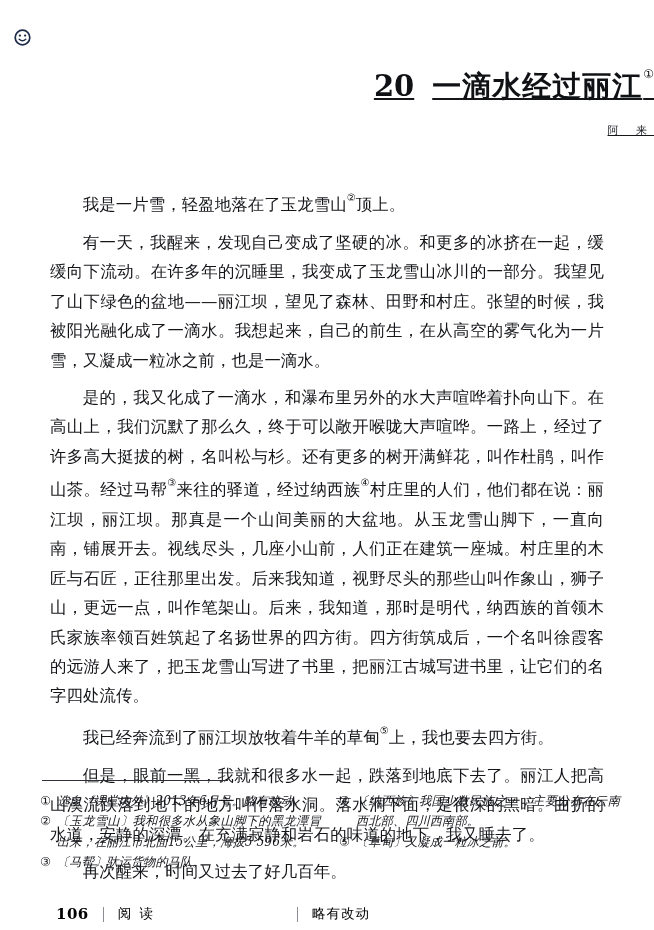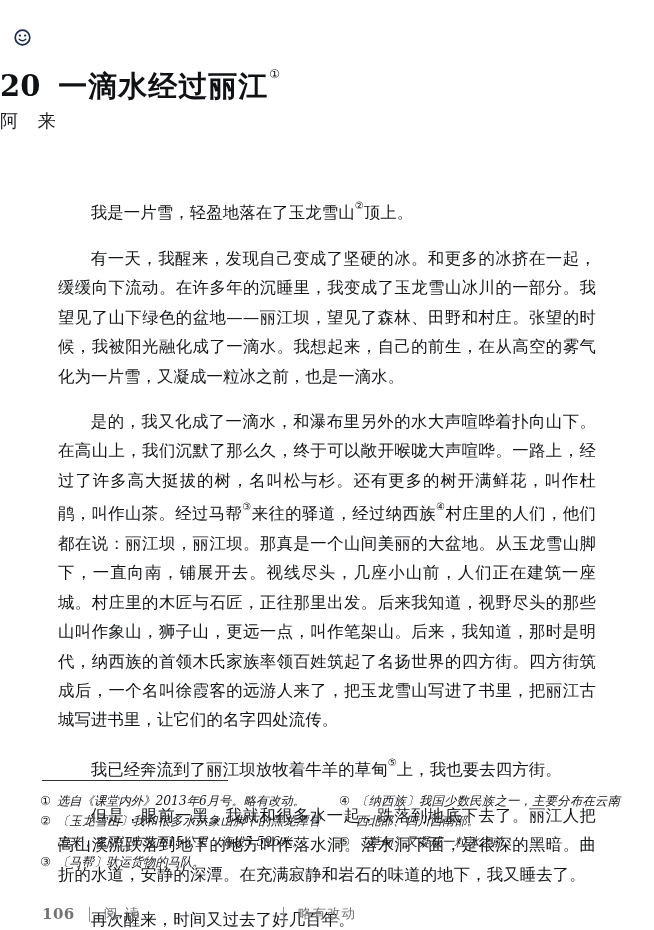--- a/index.html
+++ b/index.html
@@ -25,21 +25,22 @@
     height: 17px;
   }
   #corner-icon svg { display: block; }
 
   
   #title-block {
     position: absolute;
     left: 0;
     top: 62px;
     width: 654px;
-    text-align: left;
+    text-align: right;
+    text-decoration: underline;
   }
   #lesson-title {
     font-family: "DejaVu Serif", "Liberation Serif", serif;
     font-weight: bold;
     font-size: 29px;
     line-height: 38px;
     letter-spacing: 1px;
     color: #101114;
     white-space: nowrap;
   }
@@ -51,42 +52,42 @@
   #title-gap { display: inline-block; width: 18px; }
   #title-note {
     font-size: 12px;
     vertical-align: super;
     font-weight: normal;
     position: relative;
     top: -7px;
     left: 1px;
   }
   #author-line {
-    margin-top: 4px;
-    font-size: 18px;
+    margin-top: 18px;
+    font-size: 11px;
     letter-spacing: 7px;
     color: #1a1b20;
     font-family: "DejaVu Serif", "Liberation Serif", serif;
   }
 
   
   #body-text {
     position: absolute;
     left: 42px;
     top: 178px;
     width: 570px;
     font-size: 16.4px;
     line-height: 29.4px;
     text-align: justify;
     text-justify: inter-character;
     color: #141519;
     letter-spacing: 0.1px;
   }
   #body-text p {
-    margin: 16px;
+    margin: 8px;
     text-indent: 2em;
     text-align: justify;
   }
   .note-sup {
     font-size: 10px;
     vertical-align: super;
     position: relative;
     top: -3px;
   }
 
@@ -125,28 +126,28 @@
   }
   .fn-text {
     flex: 1 1 auto;
     text-align: justify;
     font-style: italic;
   }
 
   
   #page-footer {
     position: absolute;
-    left: 42px;
+    left: 56px;
     top: 903px;
     width: 570px;
     height: 22px;
     display: flex;
     align-items: center;
     font-size: 13.5px;
-    color: #737373;
+    color: #000000;
   }
   #footer-pageno {
     font-family: "DejaVu Serif", "Liberation Serif", serif;
     font-weight: bold;
     font-size: 15px;
     letter-spacing: 0.5px;
   }
   .footer-sep {
     width: 1px;
     height: 15px;

